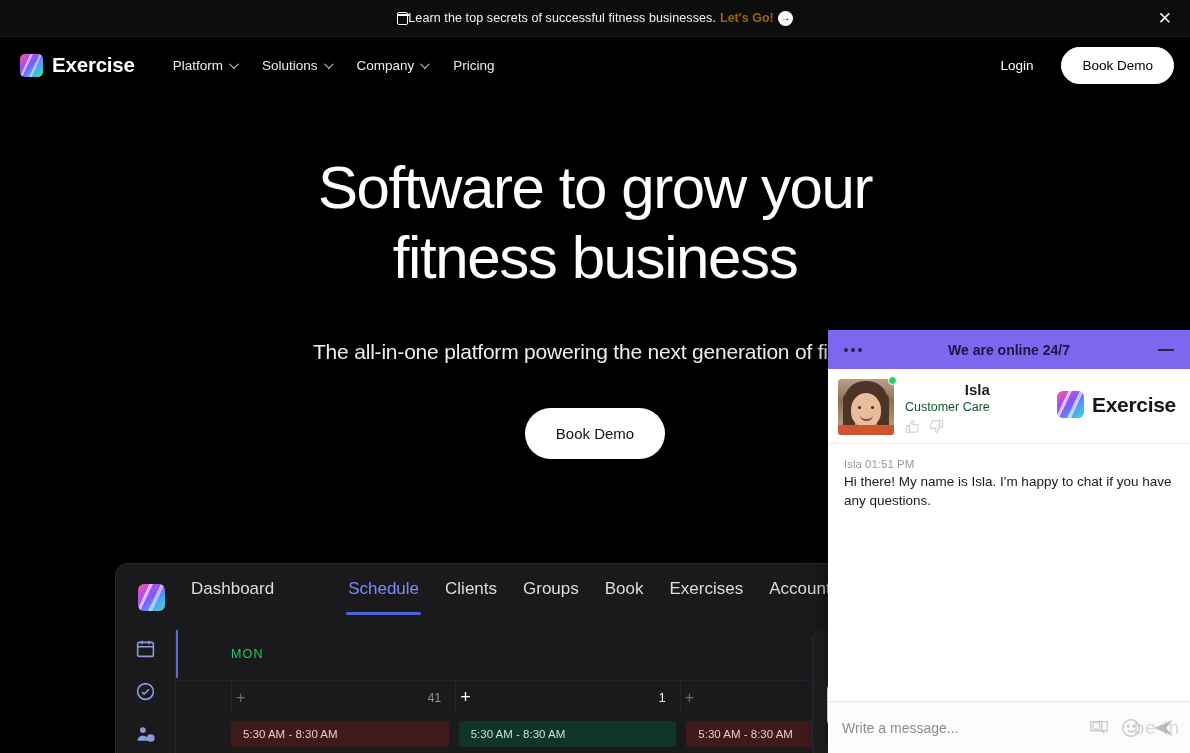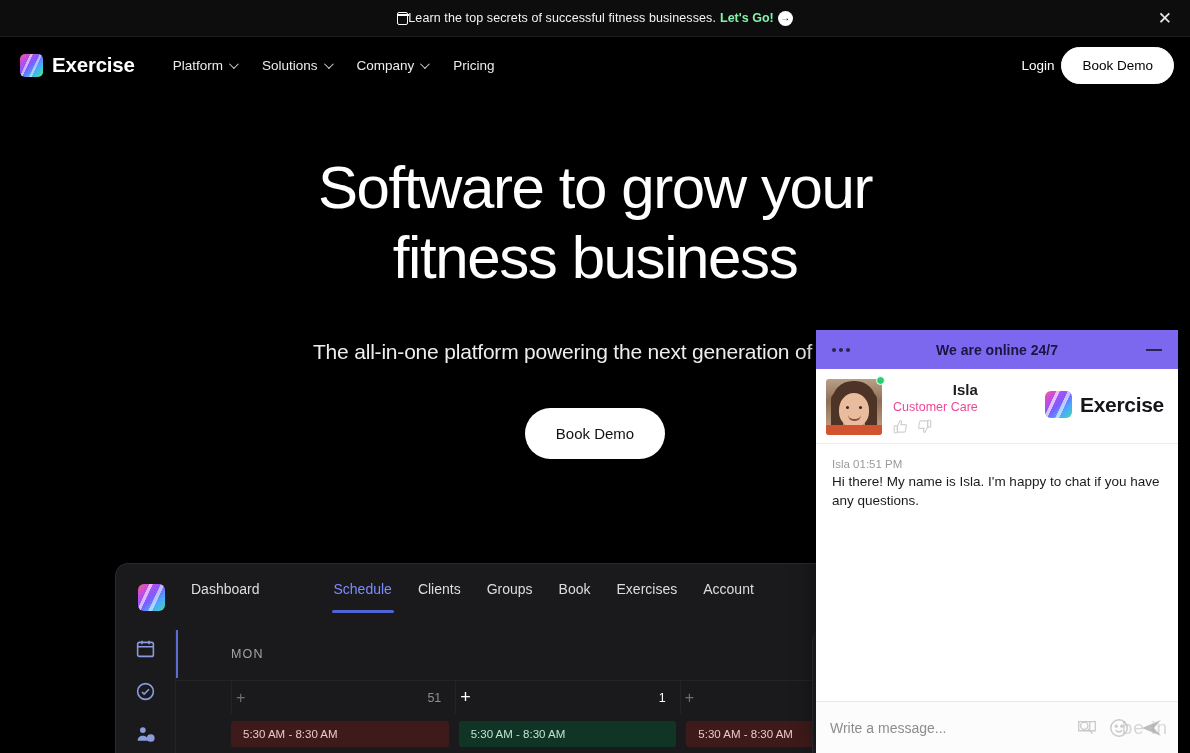--- a/index.html
+++ b/index.html
@@ -15,21 +15,21 @@
   .banner{
     height:37px; background:#0d0d0d;
     display:flex; align-items:center; justify-content:center;
     position:relative; font-size:12.5px; color:#f2f2f2;
     border-bottom:1px solid #1c1c1c;
   }
   .banner-inner{ display:flex; align-items:center; gap:0; }
   .banner-cal{ width:11px; height:13px; border:1.5px solid #fff; border-radius:2px; position:relative; display:inline-block;}
   .banner-cal:before{ content:""; position:absolute; left:-1.5px; right:-1.5px; top:1.5px; height:1.5px; background:#fff;}
   .banner-text{ letter-spacing:.1px; }
-  .banner-cta{ font-weight:bold; color:#86efac; margin-left:4px; cursor:pointer;}
+  .banner-cta{ font-weight:bold; color:#a16207; margin-left:4px; cursor:pointer;}
   .arrow-circle{
     width:15px;height:15px;border-radius:50%;background:#fff;color:#0d0d0d;
     display:inline-flex;align-items:center;justify-content:center;
     font-size:10px;line-height:1;margin-left:4px;cursor:pointer;
   }
   .banner-close{
     position:absolute; right:18px; top:50%; transform:translateY(-50%);
     font-size:17px; color:#e6e6e6; cursor:pointer; line-height:1; font-weight:300;
   }
 
@@ -50,21 +50,21 @@
       linear-gradient(115deg, transparent 0 30%, rgba(255,255,255,.55) 31% 38%, transparent 39% 58%, rgba(255,255,255,.5) 59% 66%, transparent 67%);
   }
   .brand-name{ font-size:20.5px; font-weight:600; letter-spacing:-.2px; color:#fff;}
   .nav-links{ display:flex; align-items:center; gap:26px; }
   .nav-link{
     font-size:13.5px; color:#ececec; display:flex; align-items:center; gap:6px;
     cursor:pointer; font-weight:400;
   }
   .chev{ width:7px;height:7px;border-right:1.6px solid #cfcfcf;border-bottom:1.6px solid #cfcfcf;
     transform:rotate(45deg) translateY(-2px); display:inline-block;}
-  .nav-right{ margin-left:auto; display:flex; align-items:center; gap:7px; }
+  .nav-right{ margin-left:auto; display:flex; align-items:center; gap:28px; }
   .login-link{ font-size:13.5px; color:#fff; cursor:pointer;}
   .book-demo-nav{
     border:1px solid #fff; background:#fff; color:#000;
     border-radius:22px; padding:10px 20px; font-size:13.5px; cursor:pointer;
     font-weight:400;
   }
 
   
   .hero{ text-align:center; padding-top:60px; }
   .hero h1{
@@ -92,38 +92,38 @@
   .mock-logo{
     width:27px;height:27px;border-radius:6px;
     background:linear-gradient(135deg,#ff5b7f 0%,#c04ce8 25%,#7b5cff 50%,#4aa8ff 72%,#46d6a8 100%);
     position:relative;overflow:hidden;flex:none;
   }
   .mock-logo:after{
     content:""; position:absolute; inset:0;
     background:linear-gradient(115deg, transparent 0 28%, rgba(255,255,255,.6) 29% 37%, transparent 38% 57%, rgba(255,255,255,.55) 58% 67%, transparent 68%);
   }
   .mock-nav{ display:flex; align-items:center; gap:26px; }
-  .mock-nav-item{ font-size:14px; color:#ddd; position:relative; padding-bottom:16px; cursor:pointer;}
+  .mock-nav-item{ font-size:17px; color:#ddd; position:relative; padding-bottom:16px; cursor:pointer;}
   .mock-nav-item.active{ color:#7b8cff;margin-left:48px; }
   .mock-nav-item.active:after{
     content:""; position:absolute; left:-2px; right:-2px; bottom:0; height:3px;
     background:#4f63d2; border-radius:2px;
   }
   .mock-body{ display:flex; height:124px; }
   .mock-side{
     width:60px; padding-top:8px; display:flex; flex-direction:column;
     align-items:center; gap:22px; border-right:1px solid #232327;
   }
   .mock-ico{ width:21px;height:21px;color:#8b9bdc; }
   .mock-main{ flex:1; position:relative; }
   .mock-accent{
     position:absolute;left:0;top:0;width:2px;height:48px;background:#5b6cd4;
   }
   .cal-head{ display:flex; height:50px; padding-left:55px;}
-  .cal-col-h{ flex:1; font-size:12.5px; letter-spacing:1.2px; color:#a3a3a3; padding-top:17px;}
+  .cal-col-h{ flex:1; font-size:12.5px; letter-spacing:1.2px; color:#22c55e; padding-top:17px;}
   .cal-col-h.cur{ color:#fff; }
   .cal-row{ display:flex; height:34px; border-top:1px solid #242428; padding-left:55px;}
   .cal-cell{
     flex:1; display:flex; align-items:center; justify-content:space-between;
     padding:0 14px 0 4px; border-left:1px solid #242428; font-size:12.5px; color:#8e8e93;
   }
   .cal-cell .plus{ font-size:16px; color:#6e6e73; cursor:pointer; }
   .cal-cell.cur .plus{ color:#fff; font-size:18px; }
   .cal-cell.cur .daynum{ color:#fff; }
   .ev-row{ display:flex; padding-left:55px; gap:10px; padding-top:7px;}
@@ -143,21 +143,21 @@
     margin-top:20px; width:34px;height:46px;background:#fff;border-radius:8px;
     position:relative;
   }
   .side-card-shape:after{
     content:""; position:absolute; left:9px; top:13px; width:0;height:0;
     border-left:11px solid #111; border-top:8px solid transparent; border-bottom:8px solid transparent;
   }
 
   
   .chat{
-    position:absolute; right:12px; top:330px; width:362px; height:423px;
+    position:absolute; right:0; top:330px; width:362px; height:423px;
     background:#fff; box-shadow:0 0 22px rgba(0,0,0,.45);
     display:flex; flex-direction:column; overflow:hidden;
   }
   .chat-head{
     height:39px; background:#7b68ee; display:flex; align-items:center;
     padding:0 16px; position:relative;
   }
   .chat-dots{ display:flex; gap:3px; cursor:pointer; }
   .chat-dots i{ width:4px;height:4px;border-radius:50%;background:#2b2250; display:block;}
   .chat-title{
@@ -193,21 +193,21 @@
   }
   .avatar .eye{position:absolute;top:27px;width:3px;height:3px;border-radius:50%;background:#3a2a20;}
   .avatar .eye.l{left:20px;} .avatar .eye.r{right:20px;}
   .avatar .shoulder{position:absolute;left:0;right:0;bottom:0;height:10px;background:#d1532f;}
   .online-dot{
     position:absolute; right:-3px; top:-3px; width:9px;height:9px;border-radius:50%;
     background:#2ecc71; border:1.5px solid #fff;
   }
   .agent-meta{ padding-top:2px; }
   .agent-name{ font-size:15px; font-weight:bold; color:#1d1d1d;text-align:right; }
-  .agent-role{ font-size:12.5px; color:#ec4899; margin-top:2px;text-align:center;}
+  .agent-role{ font-size:12.5px; color:#14532d; margin-top:2px;text-align:center;}
   .thumbs{ display:flex; gap:9px; margin-top:5px;}
   .thumb{ width:15px;height:15px;color:#cfcfcf;cursor:pointer;}
   .chat-brand{ margin-left:auto; display:flex; align-items:center; gap:8px; padding-top:12px;}
   .chat-brand-mark{
     width:27px;height:27px;border-radius:6px;
     background:linear-gradient(135deg,#ff5b7f 0%,#c04ce8 25%,#7b5cff 50%,#4aa8ff 72%,#46d6a8 100%);
     position:relative;overflow:hidden;
   }
   .chat-brand-mark:after{
     content:""; position:absolute; inset:0;
@@ -315,21 +315,21 @@
       </svg>
     </div>
     <div class="mock-main">
       <div class="mock-accent"></div>
       <div class="cal-head">
         <div class="cal-col-h">MON</div>
       </div>
       <div class="cal-row">
         <div class="cal-cell">
           <span class="plus">+</span>
-          <span class="daynum">51</span>
+          <span class="daynum">41</span>
         </div>
         <div class="cal-cell cur">
           <span class="plus">+</span>
           <span class="daynum">1</span>
         </div>
         <div class="cal-cell">
           <span class="plus">+</span>
           <span class="daynum">2</span>
         </div>
       </div>

